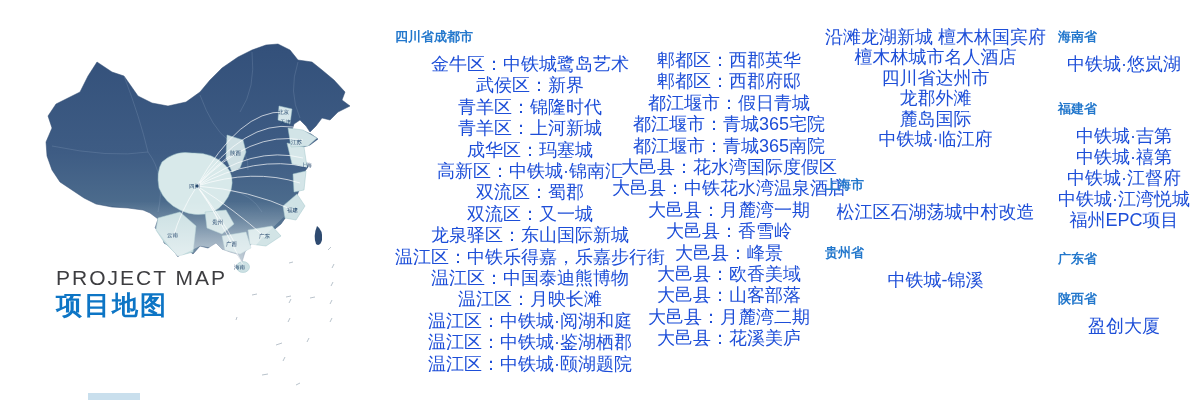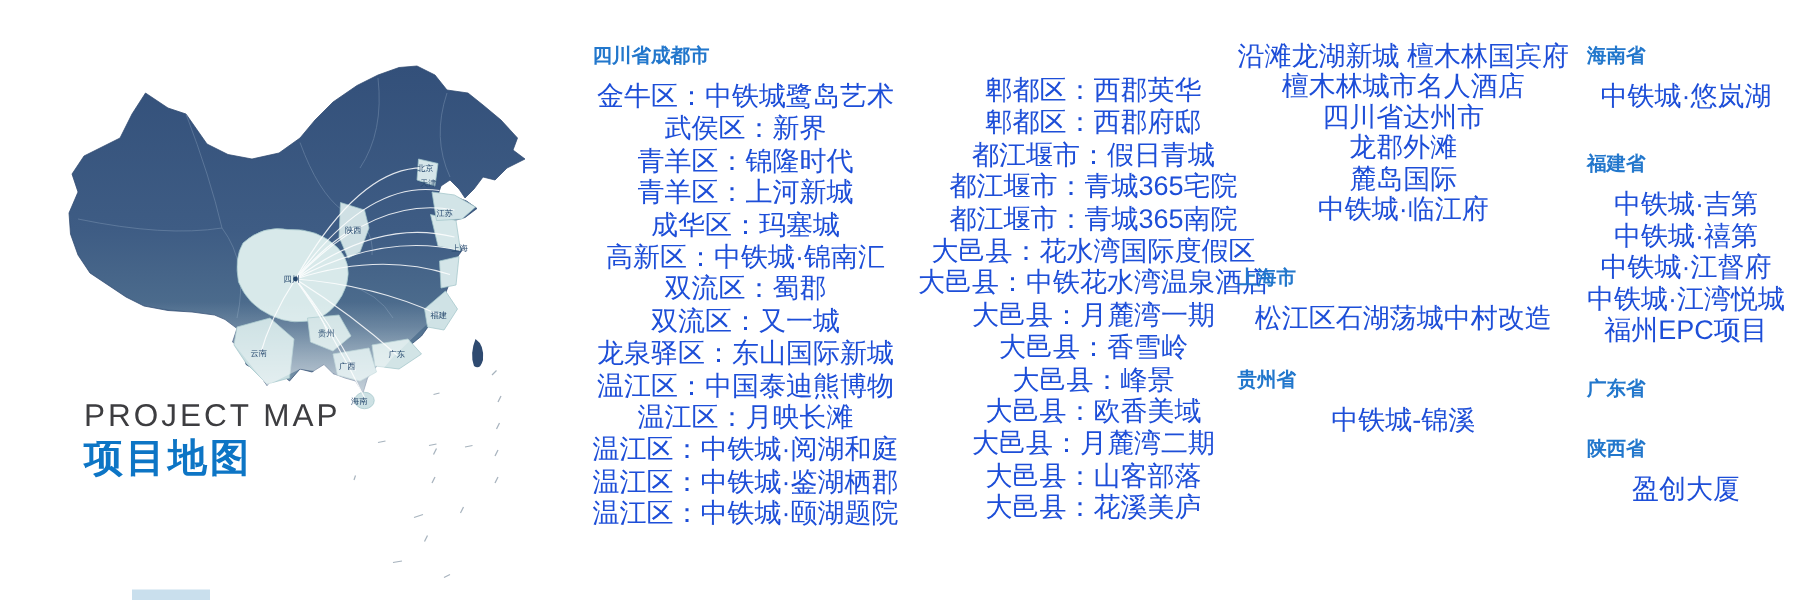--- a/index.html
+++ b/index.html
@@ -176,20 +176,21 @@
     <div>
         <div class="item">金牛区：中铁城鹭岛艺术</div>
         <div class="item">武侯区：新界</div>
         <div class="item">青羊区：锦隆时代</div>
         <div class="item">青羊区：上河新城</div>
         <div class="item">成华区：玛塞城</div>
         <div class="item">高新区：中铁城·锦南汇</div>
         <div class="item">双流区：蜀郡</div>
         <div class="item">双流区：又一城</div>
         <div class="item">龙泉驿区：东山国际新城</div>
+        <div class="item">温江区：中铁乐得嘉，乐嘉步行街</div>
         <div class="item">温江区：中国泰迪熊博物</div>
         <div class="item">温江区：月映长滩</div>
         <div class="item">温江区：中铁城·阅湖和庭</div>
         <div class="item">温江区：中铁城·鉴湖栖郡</div>
         <div class="item">温江区：中铁城·颐湖题院</div>
       </div>
   </div>
 
   <div id="col-2" class="col">
     <div>
@@ -197,22 +198,22 @@
         <div class="item">郫都区：西郡府邸</div>
         <div class="item">都江堰市：假日青城</div>
         <div class="item">都江堰市：青城365宅院</div>
         <div class="item">都江堰市：青城365南院</div>
         <div class="item">大邑县：花水湾国际度假区</div>
         <div class="item">大邑县：中铁花水湾温泉酒店</div>
         <div class="item">大邑县：月麓湾一期</div>
         <div class="item">大邑县：香雪岭</div>
         <div class="item">大邑县：峰景</div>
         <div class="item">大邑县：欧香美域</div>
+        <div class="item">大邑县：山客部落</div>
         <div class="item">大邑县：月麓湾二期</div>
-        <div class="item">大邑县：山客部落</div>
         <div class="item">大邑县：花溪美庐</div>
       </div>
   </div>
 
   <div id="col-3" class="col">
     <div class="section">
       <div>
           <div class="item">沿滩龙湖新城 檀木林国宾府</div>
           <div class="item">檀木林城市名人酒店</div>
           <div class="item">四川省达州市</div>

